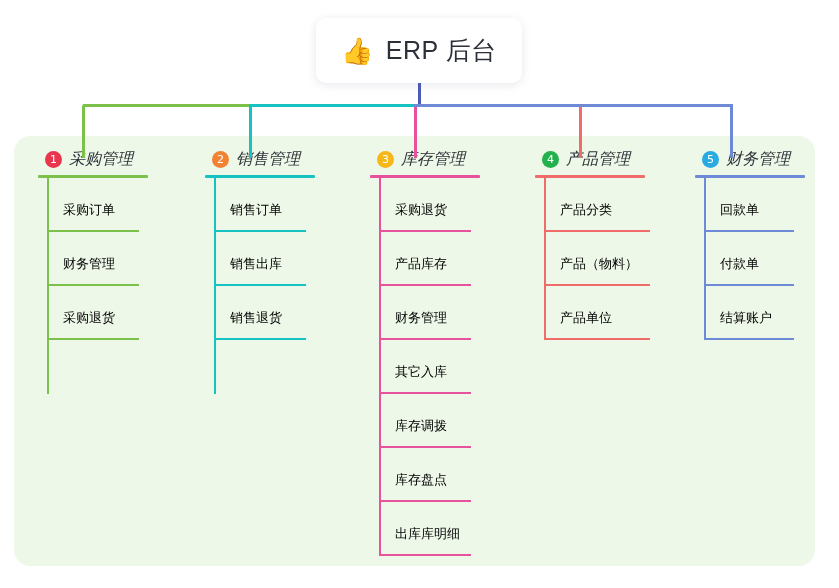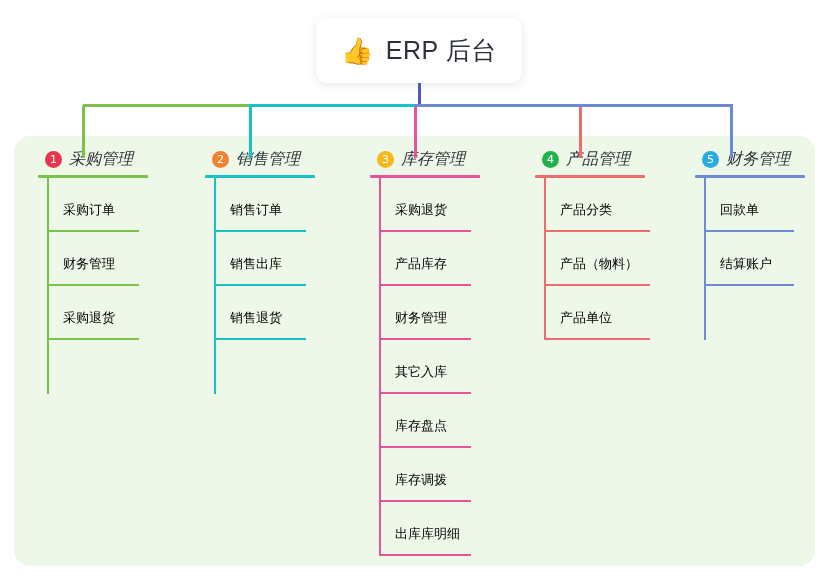--- a/index.html
+++ b/index.html
@@ -246,25 +246,25 @@
           </div>
           <div class="leaf">
             <span class="leaf-label">财务管理</span>
             <div class="leaf-rule" style="width: 92px; background: rgb(232, 81, 155);"></div>
           </div>
           <div class="leaf">
             <span class="leaf-label">其它入库</span>
             <div class="leaf-rule" style="width: 92px; background: rgb(232, 81, 155);"></div>
           </div>
           <div class="leaf">
+            <span class="leaf-label">库存调拨</span>
+            <div class="leaf-rule" style="width: 92px; background: rgb(232, 81, 155);"></div>
+          </div>
+          <div class="leaf">
             <span class="leaf-label">库存盘点</span>
-            <div class="leaf-rule" style="width: 92px; background: rgb(232, 81, 155);"></div>
-          </div>
-          <div class="leaf">
-            <span class="leaf-label">库存调拨</span>
             <div class="leaf-rule" style="width: 92px; background: rgb(232, 81, 155);"></div>
           </div>
           <div class="leaf">
             <span class="leaf-label">出库库明细</span>
             <div class="leaf-rule" style="width: 92px; background: rgb(232, 81, 155);"></div>
           </div>
         </div>
       </div>
       <div class="col" style="left: 535px;">
         <div class="col-head">
@@ -294,20 +294,24 @@
           <span class="col-title">财务管理</span>
         </div>
         <div class="head-rule" style="width: 110px; background: rgb(110, 138, 214);"></div>
         <div class="branch">
           <div class="trunk" style="background: rgb(110, 138, 214); height: 162px;"></div>
           <div class="leaf">
             <span class="leaf-label">回款单</span>
             <div class="leaf-rule" style="width: 90px; background: rgb(110, 138, 214);"></div>
           </div>
           <div class="leaf">
+            <span class="leaf-label">付款单</span>
+            <div class="leaf-rule" style="width: 90px; background: rgb(110, 138, 214);"></div>
+          </div>
+          <div class="leaf">
             <span class="leaf-label">结算账户</span>
             <div class="leaf-rule" style="width: 90px; background: rgb(110, 138, 214);"></div>
           </div>
         </div>
       </div>
     </div>
 
 </div>
 
 </body></html>

